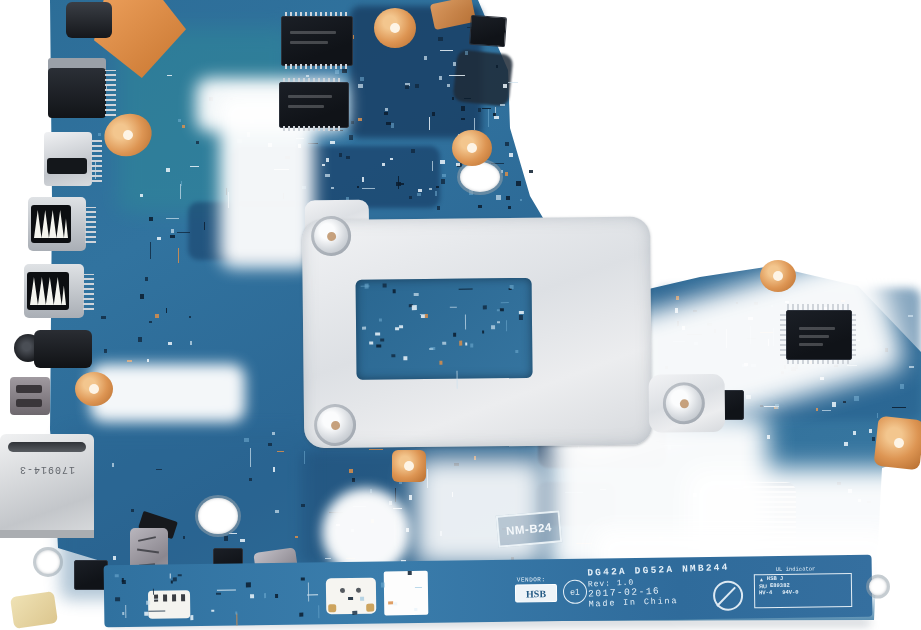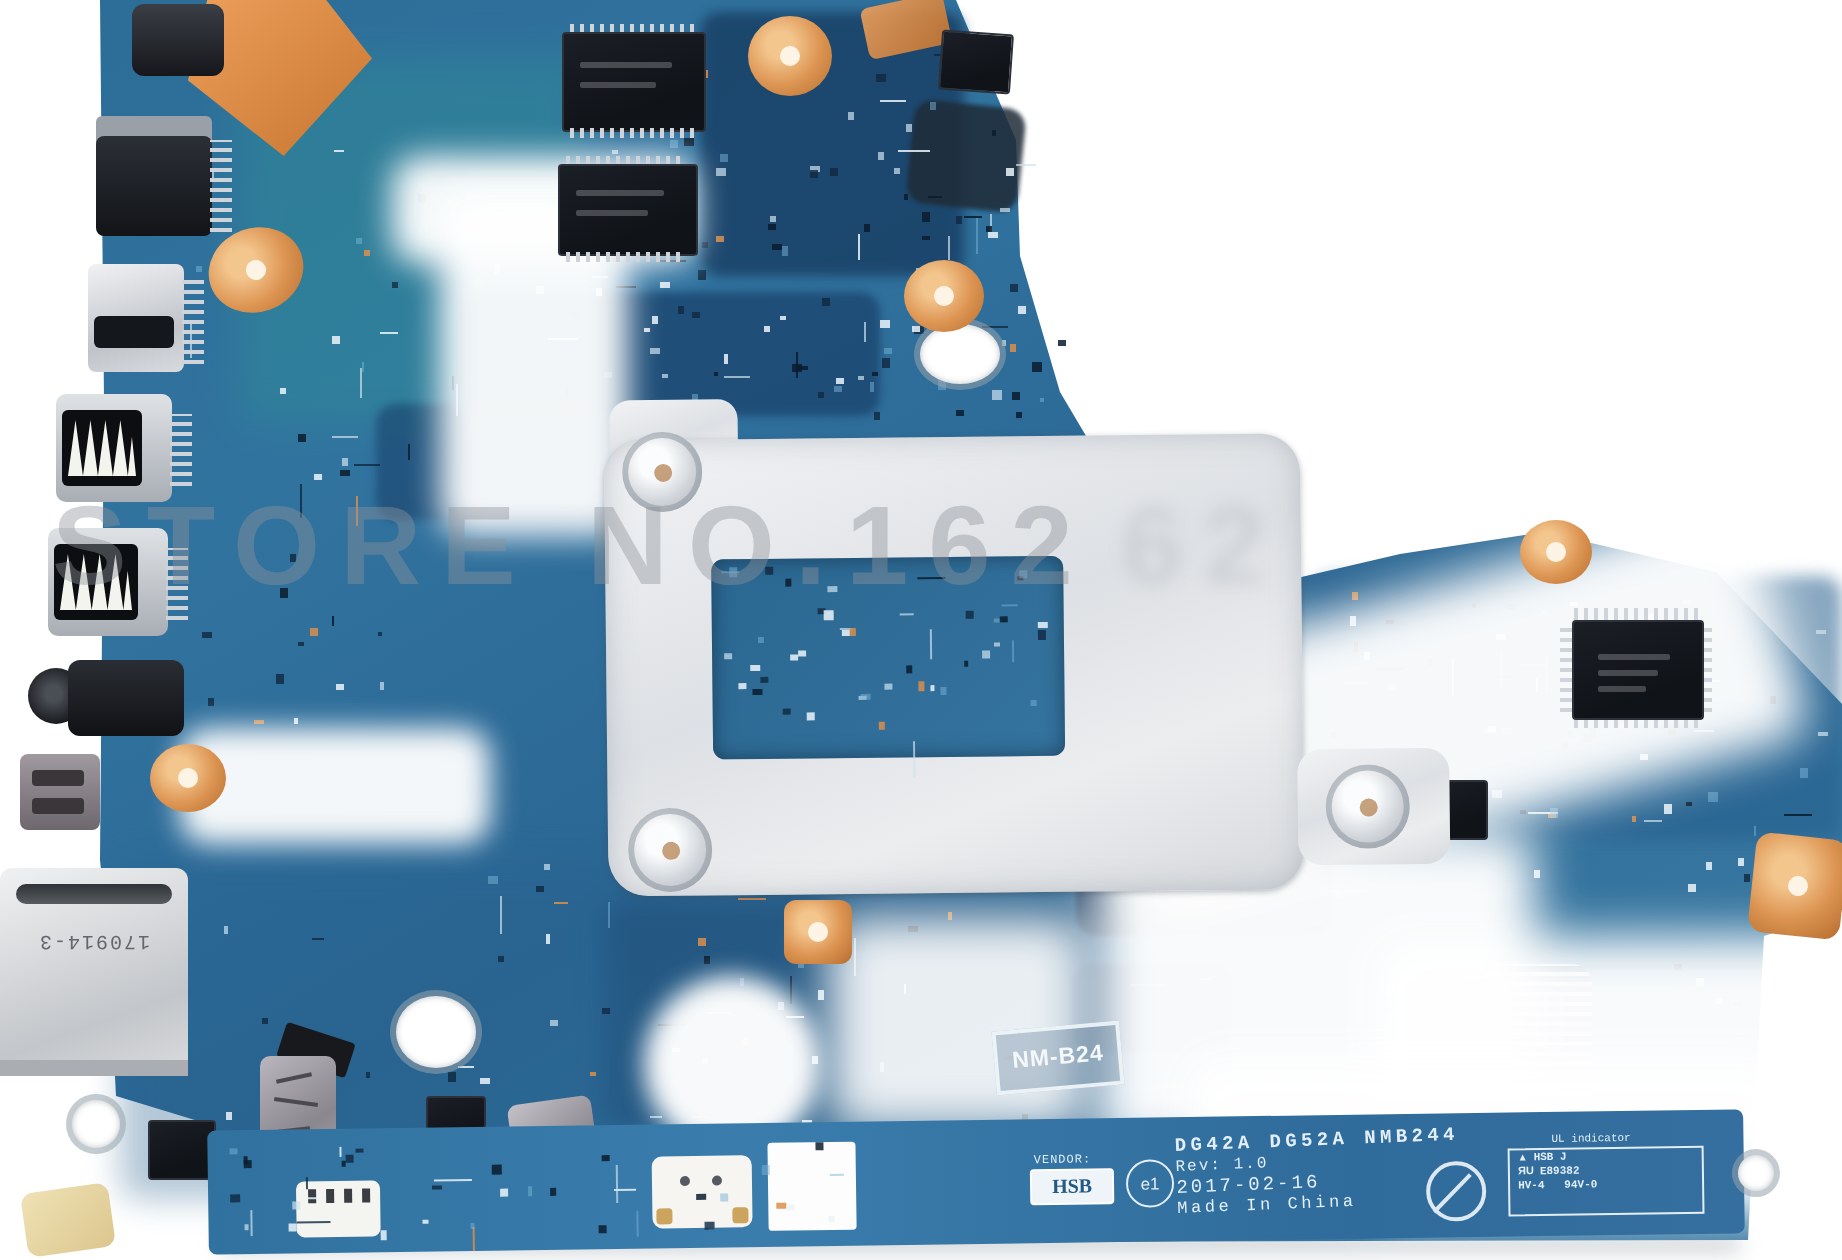--- a/index.html
+++ b/index.html
@@ -722,17 +722,14 @@
       <div class="spk" style="left: 131.102px; top: 47.6981px; width: 2.22875px; height: 2.90037px; background: rgba(120, 180, 215, 0.5);"></div>
       <div class="spk" style="left: 17.5003px; top: 47.3655px; width: 2.32767px; height: 2.53861px; background: rgba(205, 225, 238, 0.7);"></div>
       <div class="spk" style="left: 69.2941px; top: 13.1103px; width: 3.32656px; height: 3.86425px; background: rgba(16, 40, 62, 0.8);"></div>
       <div class="spk" style="left: 248.474px; top: 49.0962px; width: 4.91931px; height: 4.13597px; background: rgba(16, 40, 62, 0.8);"></div>
       <div class="spk" style="left: 107.41px; top: 45.6867px; width: 2.27982px; height: 2.47452px; background: rgba(235, 245, 250, 0.85);"></div>
     </div>
 
   <div class="comp" style="left:12px;top:594px;width:44px;height:32px;border-radius:6px;transform:rotate(-8deg);
               background:linear-gradient(140deg,#efe2b5,#dcc68e);"></div>
 
-  <div class="wm" style="left:26px;top:240px;">
-    <span>STORE NO.162</span><span class="tail">62</span>
-  </div>
 
 </div>
 
 </body></html>

